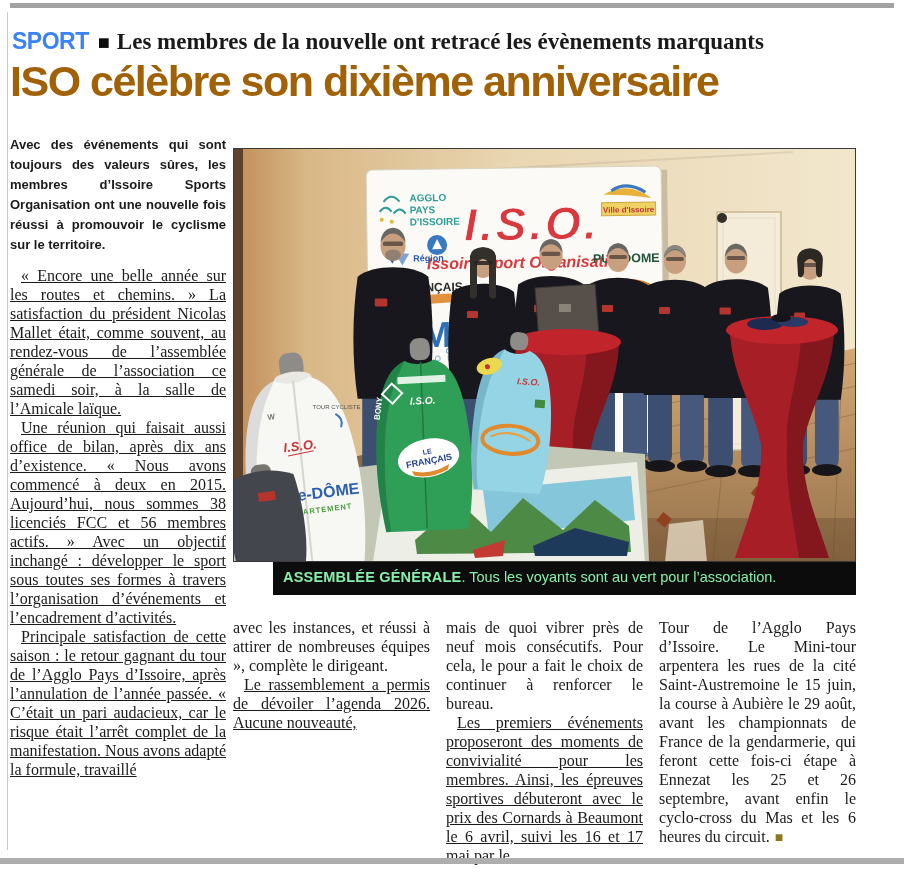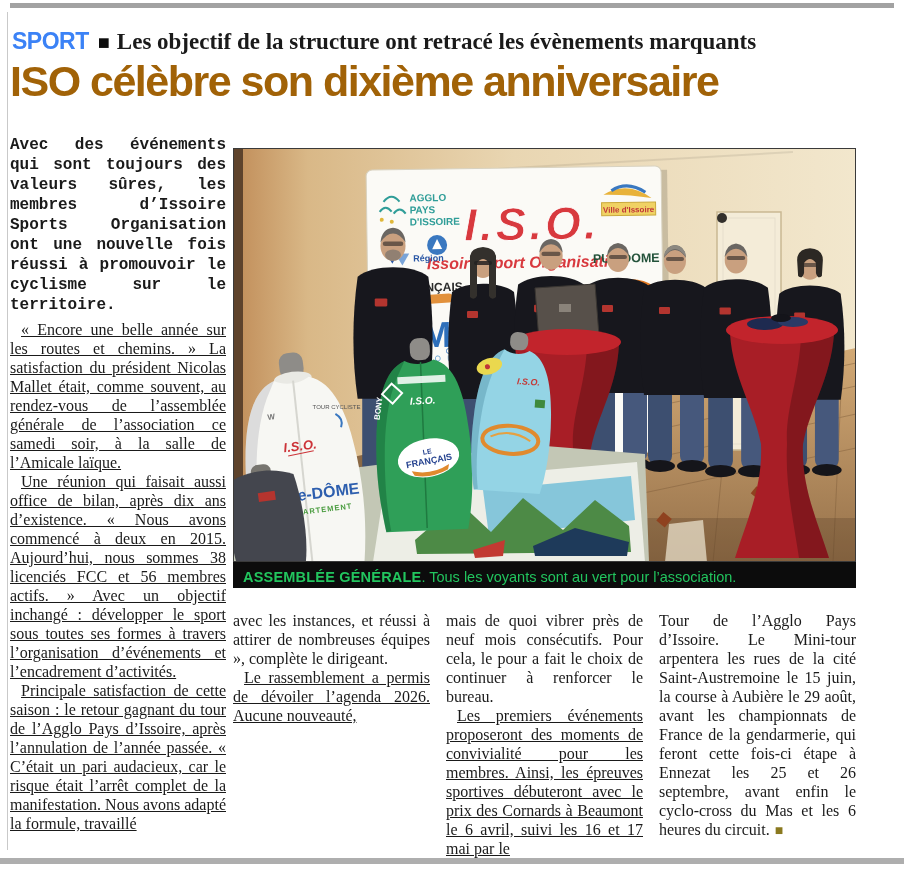--- a/index.html
+++ b/index.html
@@ -14,44 +14,44 @@
   .kicker-label{color:#3b82f6;font-family:"Liberation Sans",sans-serif;font-weight:bold;letter-spacing:-0.5px;}
   .kicker-square{color:#0d0d0d;font-size:20px;margin:0 7px 0 9px;font-family:"Liberation Sans",sans-serif;}
   h1{margin:4px 0 0 -2px;font-family:"Liberation Sans",sans-serif;font-weight:bold;font-size:43px;letter-spacing:-1.5px;line-height:1.04;color:#a16207;}
 
   .content{position:absolute;left:10px;top:134px;width:846px;}
   .col-first{position:absolute;left:0;top:1px;width:216px;height:724px;overflow:hidden;}
   .right-zone{position:absolute;left:223px;top:14px;width:623px;}
 
   p.body{font-size:16px;line-height:19px;text-align:justify;margin:0;hyphens:auto;}
   p.body.indent{text-indent:11px;text-decoration:underline;}
-  p.intro{font-family:Liberation Mono, monospace;font-weight:bold;font-size:16px;line-height:20px;text-align:justify;margin:0 0 5px;hyphens:auto;}
+  p.intro{font-family:Liberation Sans, sans-serif;font-weight:bold;font-size:13px;line-height:20px;text-align:justify;margin:0 0 11px;hyphens:auto;}
   .end-square{color:#8a791f;font-size:14px;margin-left:5px;font-family:"Liberation Sans",sans-serif;}
 
   figure{margin:0;}
   svg.photo{display:block;width:623px;height:414px;background:#e8d7b8;}
-  figcaption{background:#0c0c0c;color:#22c55e;font-family:"Liberation Sans",sans-serif;font-size:14.5px;padding:8px 10px 2px;line-height:1.1;}
+  figcaption{background:#0c0c0c;color:#86efac;font-family:"Liberation Sans",sans-serif;font-size:14.5px;padding:8px 10px 9px;line-height:1.1;margin-left:40px;}
   figcaption strong{font-weight:bold;letter-spacing:0.2px;}
 
   .bottom-cols{display:flex;gap:16px;margin-top:23px;height:252px;overflow:hidden;}
   .bottom-cols .bcol{flex:1;}
 
   
   .svgt{font-family:"Liberation Sans",sans-serif;}
 </style>
 </head>
 <body>
 
 <div class="sheet">
   <div class="top-rule"></div>
   <div class="left-rule"></div>
 
   <header>
     <div class="kicker">
-      <span class="kicker-label">SPORT</span><span class="kicker-square">■</span><span class="kicker-text">Les objectif de la structure ont retracé les évènements marquants</span>
+      <span class="kicker-label">SPORT</span><span class="kicker-square">■</span><span class="kicker-text">Les membres de la nouvelle ont retracé les évènements marquants</span>
     </div>
     <h1>ISO célèbre son dixième anniversaire</h1>
   </header>
 
   <div class="content">
 
     <div class="col-first">
       <p class="intro">Avec des événements qui sont toujours des valeurs sûres, les membres d’Issoire Sports Organisation ont une nouvelle fois réussi à promouvoir le cyclisme sur le territoire.</p>
       <p class="body indent">« Encore une belle année sur les routes et chemins. » La satisfaction du président Nicolas Mallet était, comme souvent, au rendez-vous de l’assemblée générale de l’association ce samedi soir, à la salle de l’Amicale laïque.</p>
       <p class="body indent">Une réunion qui faisait aussi office de bilan, après dix ans d’existence. « Nous avons commencé à deux en 2015. Aujourd’hui, nous sommes 38 licenciés FCC et 56 membres actifs. » Avec un objectif inchangé : développer le sport sous toutes ses formes à travers l’organisation d’événements et l’encadrement d’activités.</p>

